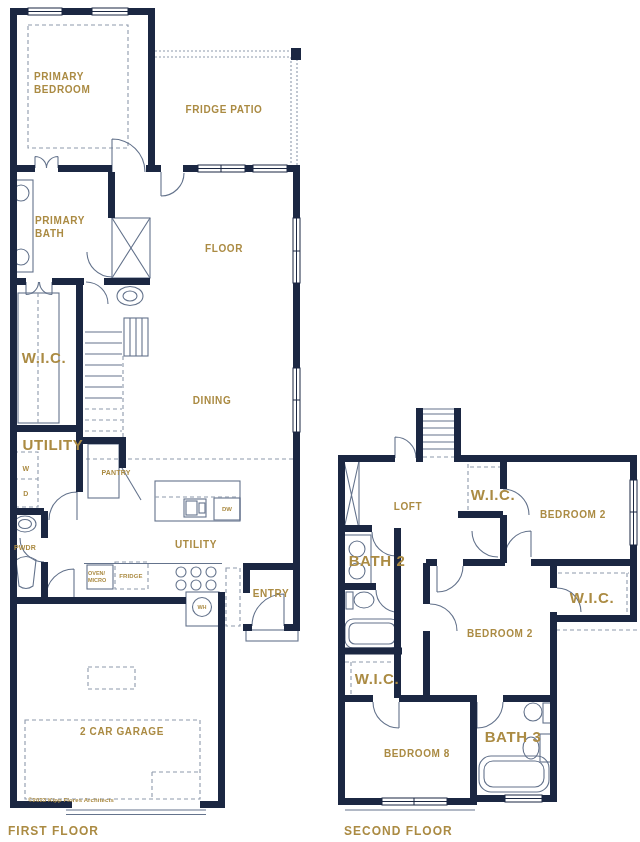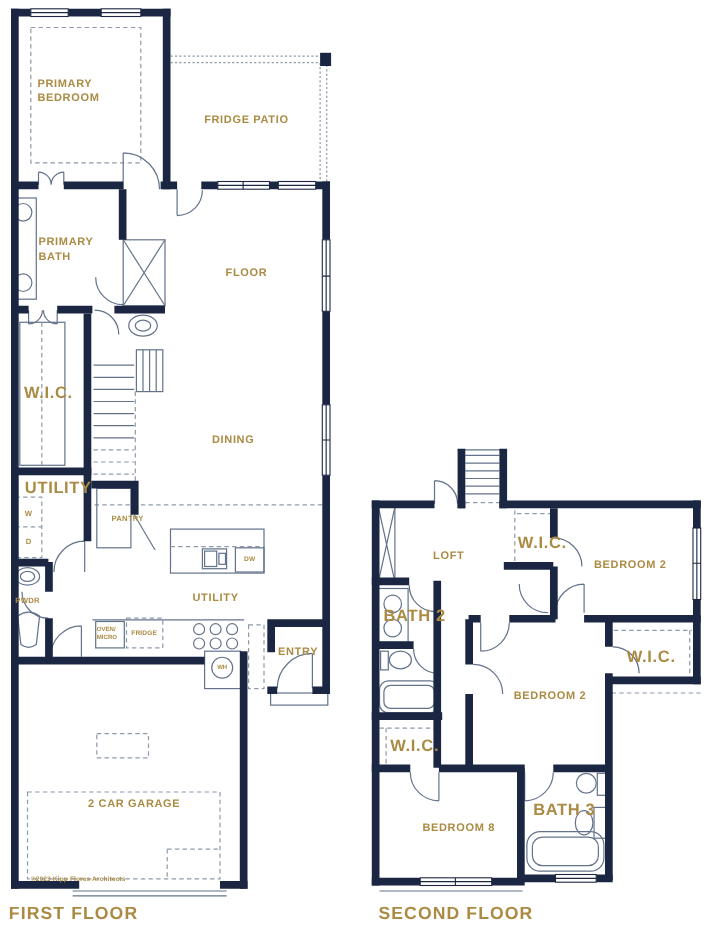--- a/index.html
+++ b/index.html
@@ -17,21 +17,21 @@
   .dashd{stroke:var(--dash);stroke-width:1.1;fill:none;stroke-dasharray:2 2;}
   .post{fill:var(--wall);stroke:none;}
   .label{position:absolute;transform:translate(-50%,-50%);color:var(--accent);
          font-weight:bold;letter-spacing:.6px;text-align:left;white-space:nowrap;}
   .wrap{white-space:normal;line-height:1.3;}
   .sz10{font-size:10px;}
   .sz9{font-size:15px;}
   .sz7{font-size:7px;letter-spacing:.2px;}
   .sz6{font-size:6px;letter-spacing:.1px;}
   .sz55{font-size:5.5px;letter-spacing:0;}
-  .title{font-size:16px;letter-spacing:1px;}
+  .title{font-size:12px;letter-spacing:1px;}
   .anchorL{transform:translate(0,-50%);text-align:left;}
 </style>
 </head>
 <body>
 
 <div id="plan">
 
 <svg width="640" height="842" viewBox="0 0 640 842">
 
   <g>

